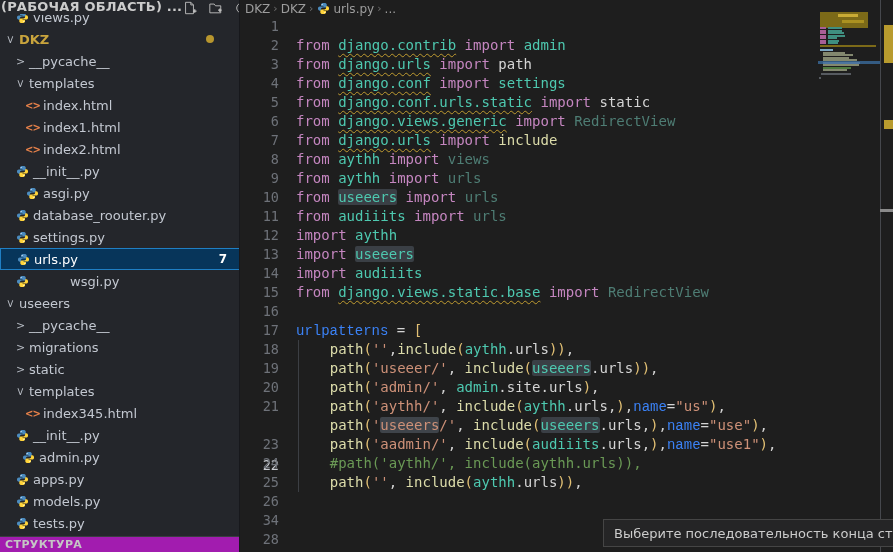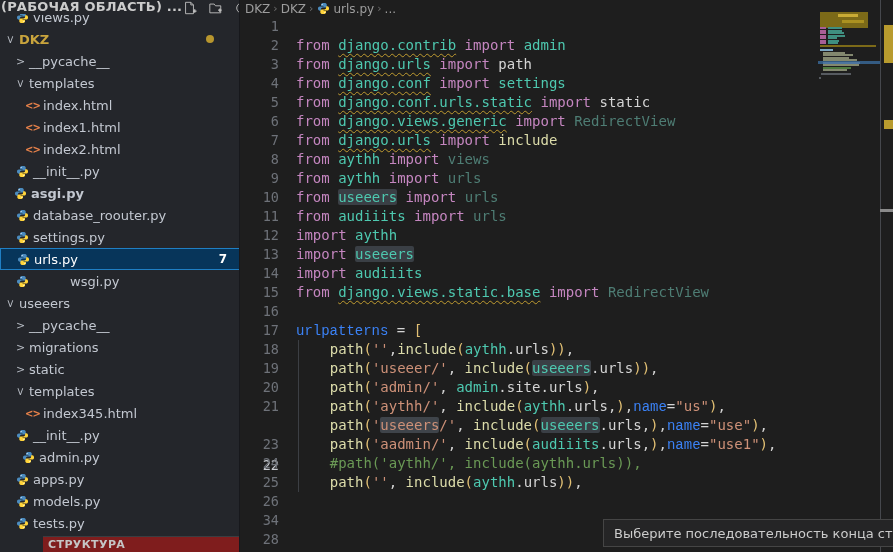--- a/index.html
+++ b/index.html
@@ -23,22 +23,22 @@
   .trow.selected { background:#07355a; border:1px solid #1f7fc4; color:#ffffff; }
   .tw { width:13px; display:inline-block; color:#b9bec6; font-size:11px; text-align:center; flex:none; }
   .tw.open { transform:rotate(90deg); }
   .fico { width:17px; flex:none; display:inline-flex; align-items:center; justify-content:center; }
   .fico svg { width:13px; height:13px; }
   .html-ico { color:#e8824a; font-size:10px; font-weight:bold; letter-spacing:-1px; }
   .tlabel { margin-left:2px; }
   .gold { color:#c9a43d; font-weight:bold; }
   .tbadge { margin-left:auto; margin-right:12px; font-size:12px; font-weight:bold; color:#ffffff; }
   .tdot { margin-left:auto; margin-right:26px; width:8px; height:8px; border-radius:50%; background:#b8962e; }
-  #outline-bar { position:absolute; left:0; bottom:0; width:240px; height:16px; background:#7f1d1d;
-                 border-top:1px solid #3a3d41; z-index:6; display:flex; align-items:center;margin-left:43px; }
+  #outline-bar { position:absolute; left:0; bottom:0; width:240px; height:16px; background:#a21caf;
+                 border-top:1px solid #3a3d41; z-index:6; display:flex; align-items:center; }
   #outline-title { font-size:11px; font-weight:bold; color:#c5c5c5; letter-spacing:.4px; padding-left:5px; }
 
   
   #editor { position:absolute; left:241px; top:0; width:652px; height:552px; background:#1e1e1e; }
   #breadcrumb { position:absolute; left:0; top:0; height:17px; display:flex; align-items:center;
                 font-size:12px; color:#9d9d9d; padding-left:4px; gap:3px; }
   .bc-item { cursor:pointer; display:inline-flex; align-items:center; gap:3px; }
   .bc-sep { color:#6f6f6f; font-size:11px; }
   #code { position:absolute; left:0; top:17px; width:652px; }
   .line { display:flex; height:19px; line-height:19px;
@@ -126,21 +126,21 @@
           <span class="fico">
             <svg viewBox="0 0 16 16">
               <path fill="#4b8bbe" d="M7.9 1.2c-1.9 0-2.9.8-2.9 1.9v1.7h3.1v.6H3.4c-1.2 0-2.2 1-2.2 2.7 0 1.7 1 2.7 2.2 2.7h1.5V8.9c0-1.1 1-2 2.1-2h3.2c1 0 1.8-.8 1.8-1.8V3.1c0-1.1-1.1-1.9-3-1.9z"></path>
               <path fill="#ffd43b" d="M8.1 14.8c1.9 0 3-.8 3-1.9v-1.7H8v-.6h4.7c1.2 0 2.1-1 2.1-2.7 0-1.7-.9-2.7-2.1-2.7h-1.5v1.9c0 1.1-1 2-2.1 2H5.9c-1 0-1.8.8-1.8 1.8v2c0 1.1 1.1 1.9 3 1.9z"></path>
               <circle fill="#fff" cx="6.3" cy="3.1" r=".7"></circle>
               <circle fill="#fff" cx="9.7" cy="12.9" r=".7"></circle>
             </svg>
           </span>
           <span class="tlabel">__init__.py</span>
         </div>
-        <div class="trow" style="top: 182px; padding-left: 12px; font-weight: bold;">
+        <div class="trow" style="top: 182px; padding-left: 24px;">
           <span class="fico">
             <svg viewBox="0 0 16 16">
               <path fill="#4b8bbe" d="M7.9 1.2c-1.9 0-2.9.8-2.9 1.9v1.7h3.1v.6H3.4c-1.2 0-2.2 1-2.2 2.7 0 1.7 1 2.7 2.2 2.7h1.5V8.9c0-1.1 1-2 2.1-2h3.2c1 0 1.8-.8 1.8-1.8V3.1c0-1.1-1.1-1.9-3-1.9z"></path>
               <path fill="#ffd43b" d="M8.1 14.8c1.9 0 3-.8 3-1.9v-1.7H8v-.6h4.7c1.2 0 2.1-1 2.1-2.7 0-1.7-.9-2.7-2.1-2.7h-1.5v1.9c0 1.1-1 2-2.1 2H5.9c-1 0-1.8.8-1.8 1.8v2c0 1.1 1.1 1.9 3 1.9z"></path>
               <circle fill="#fff" cx="6.3" cy="3.1" r=".7"></circle>
               <circle fill="#fff" cx="9.7" cy="12.9" r=".7"></circle>
             </svg>
           </span>
           <span class="tlabel">asgi.py</span>
         </div>

